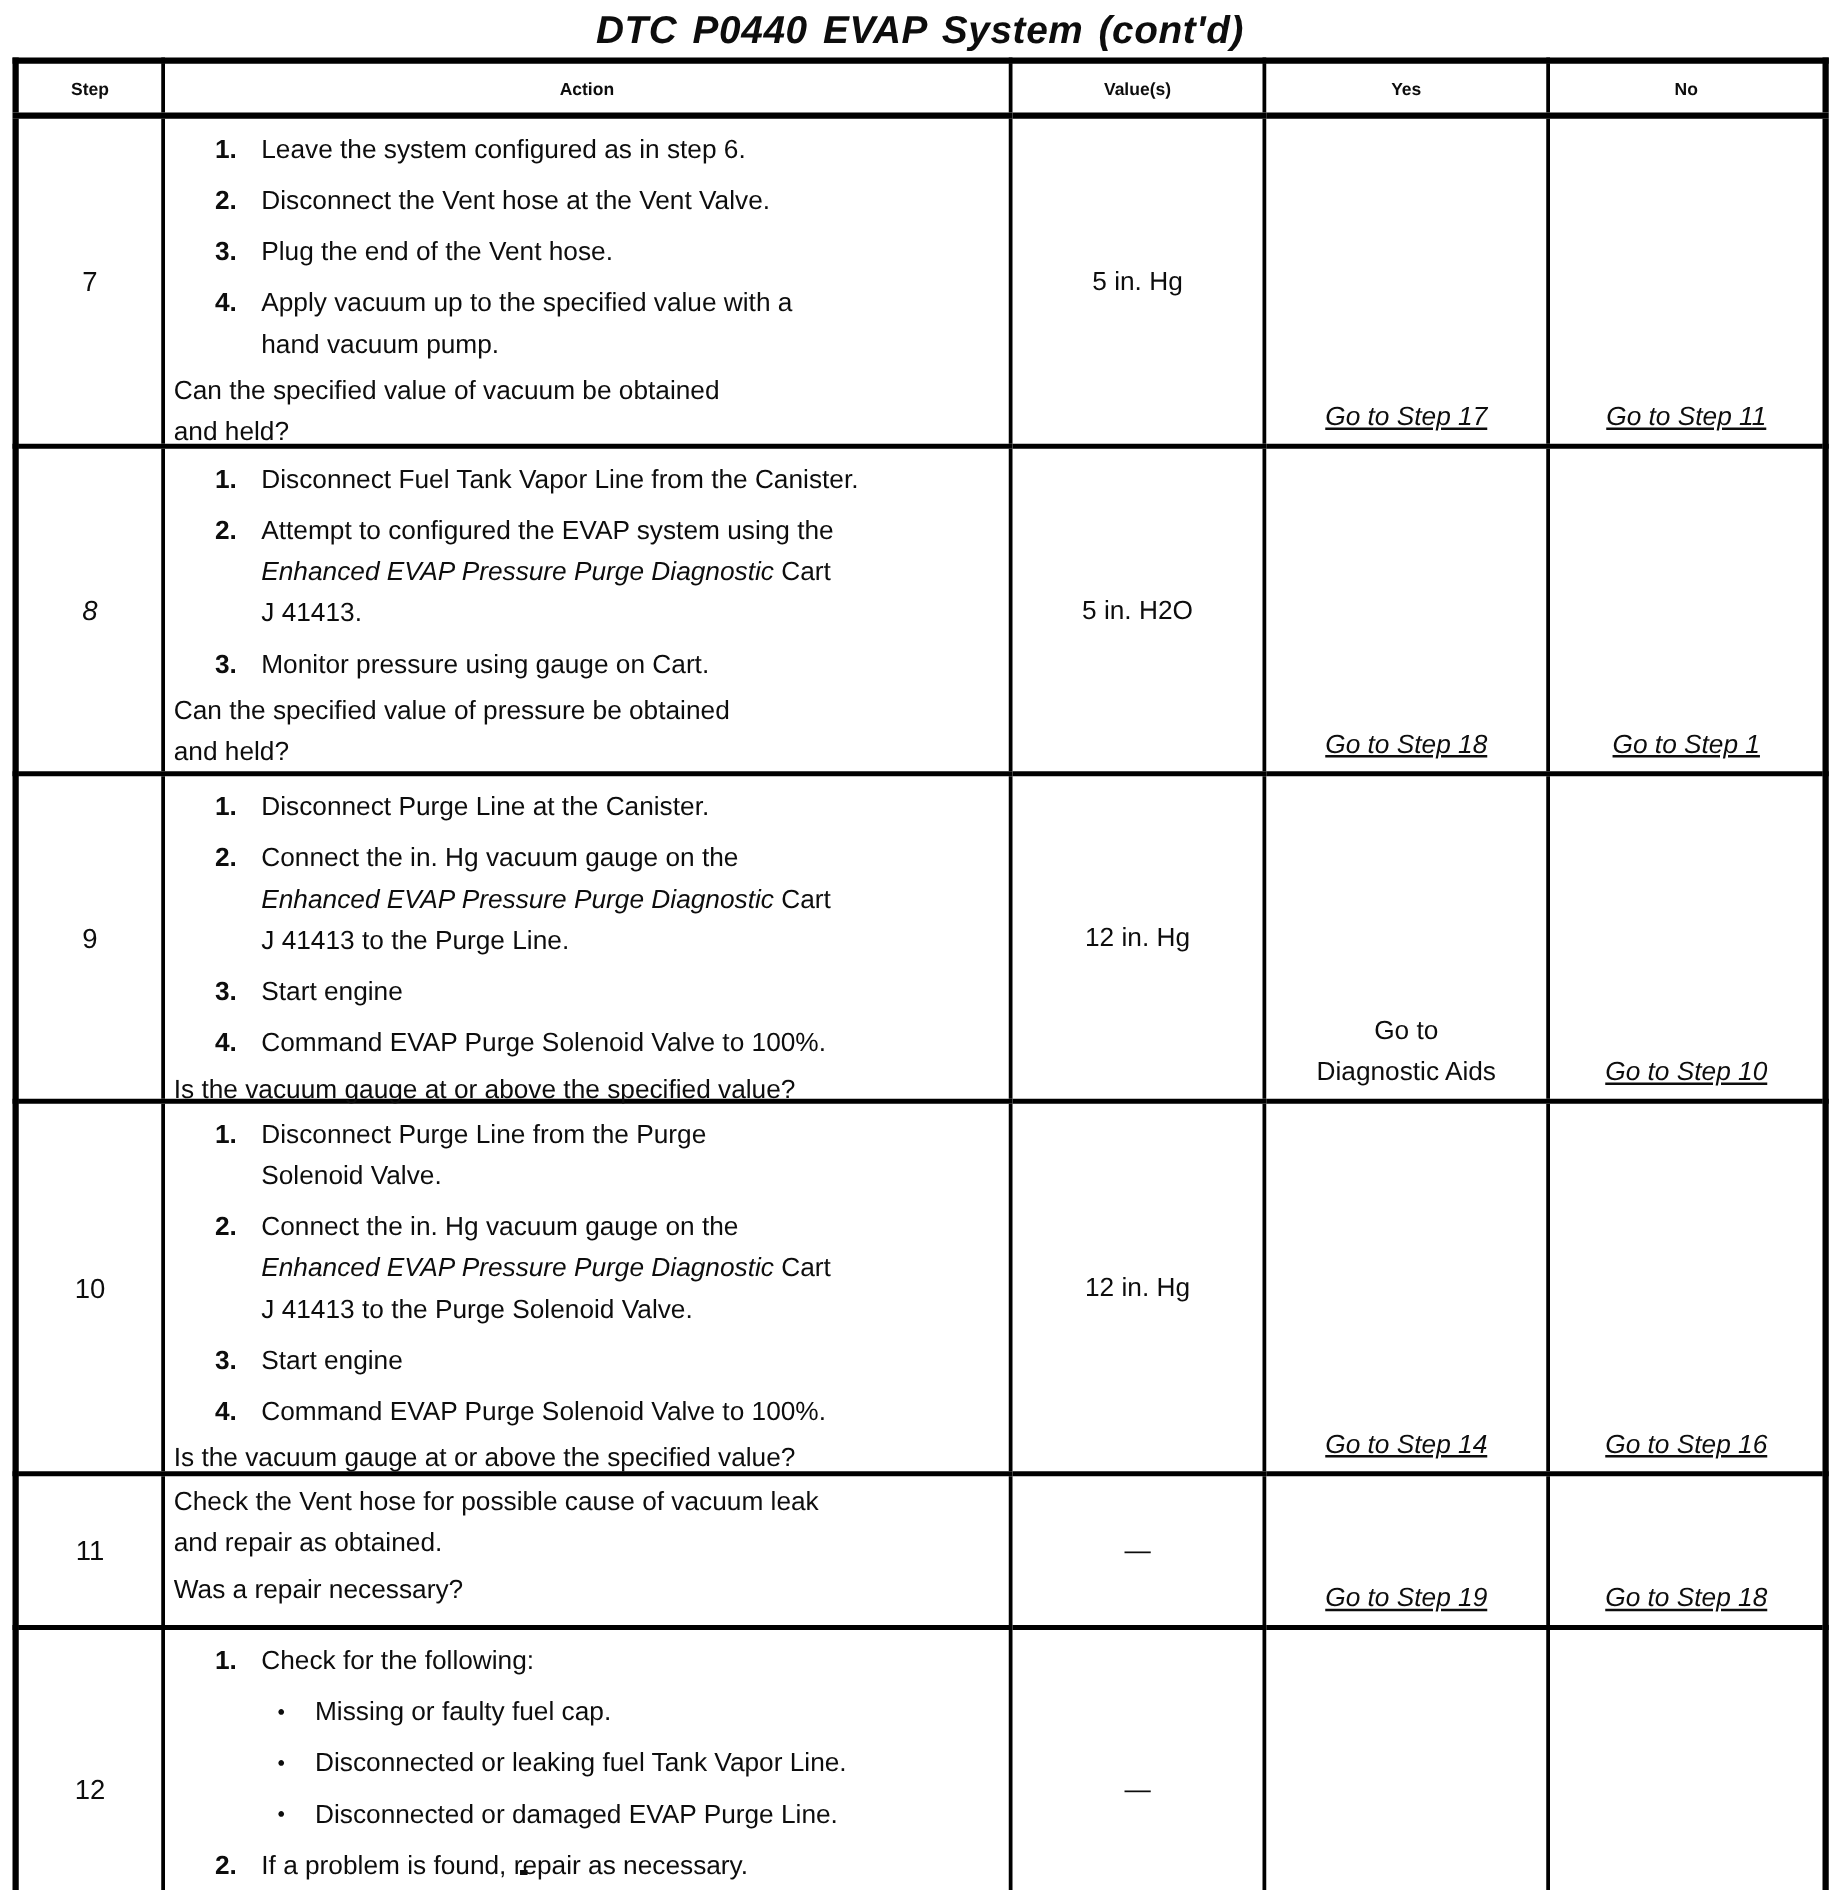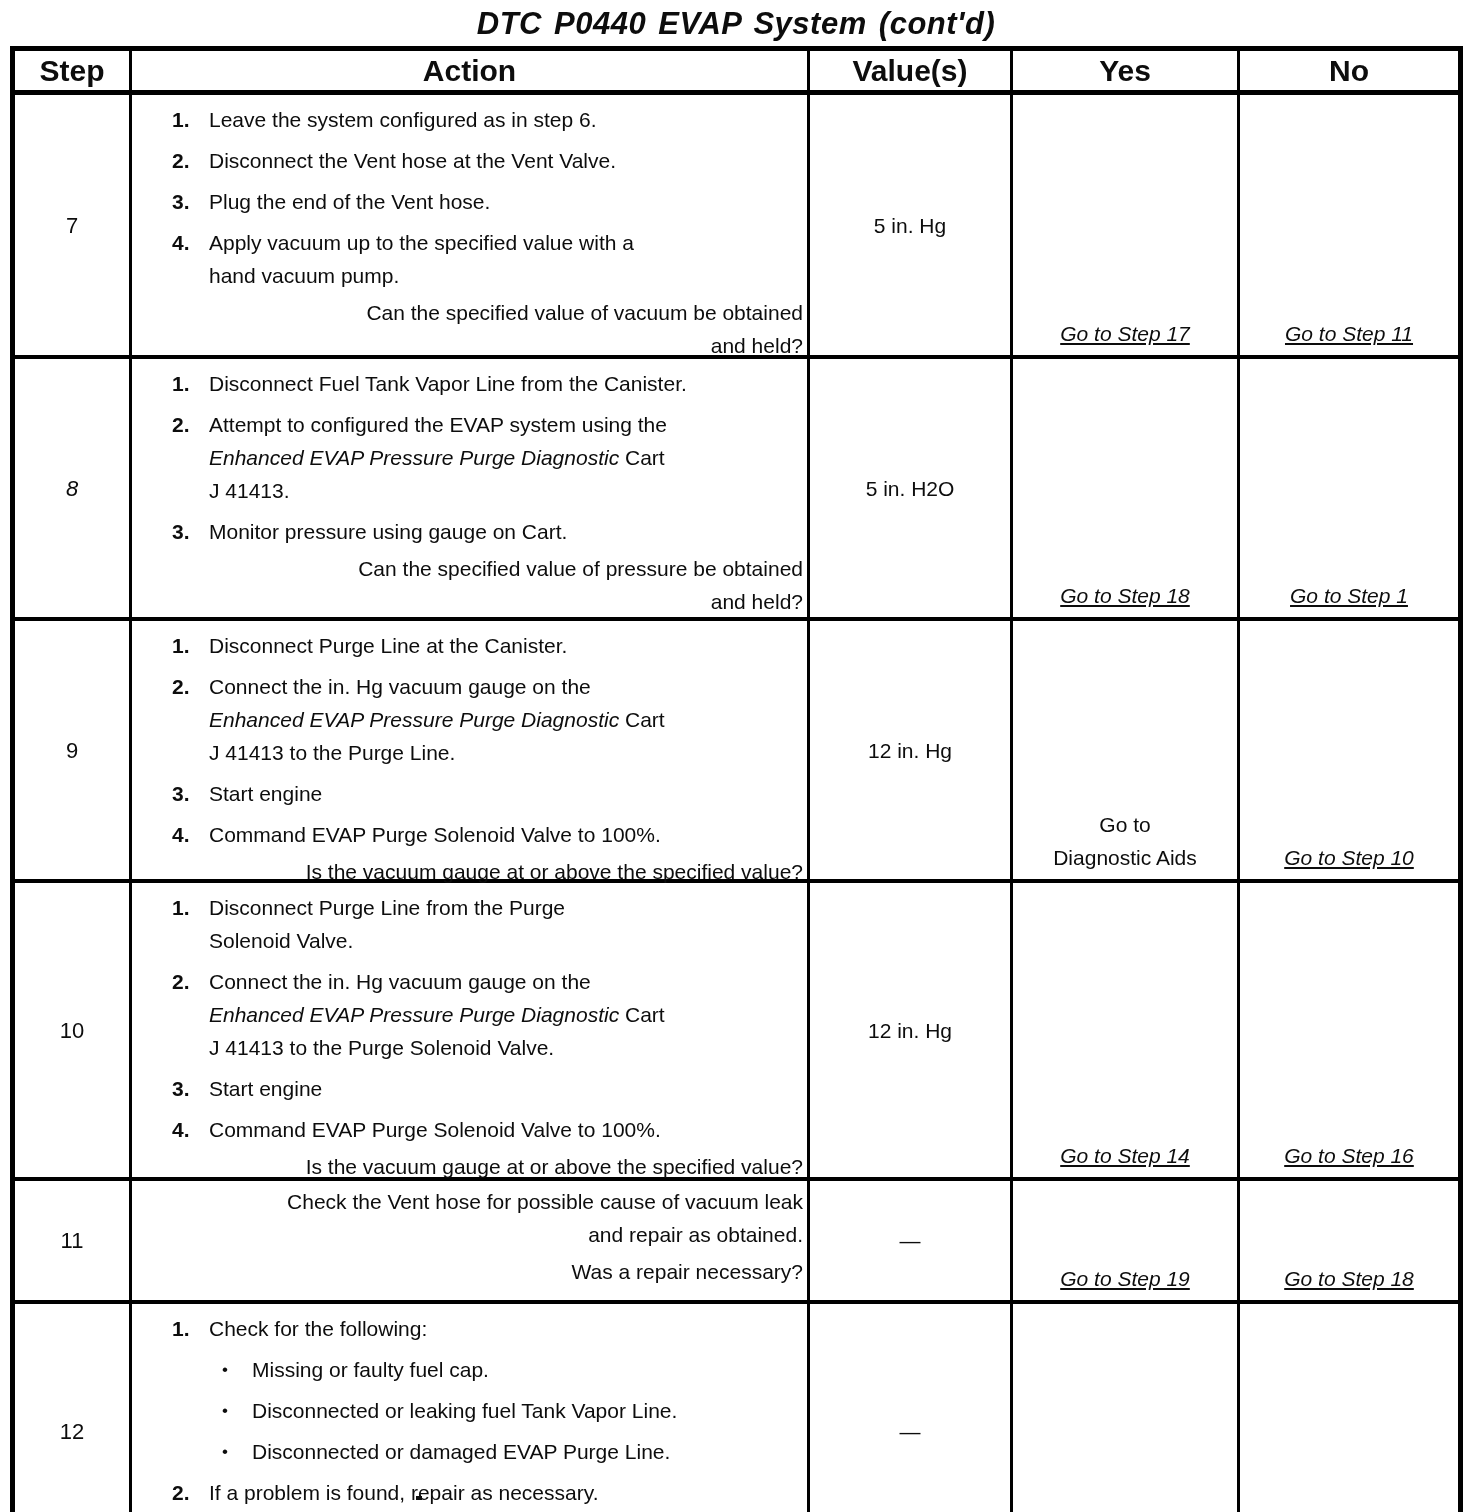--- a/index.html
+++ b/index.html
@@ -35,21 +35,21 @@
   col.c-yes   { width: 227px; }
   col.c-no    { width: 222px; }
 
   table.dtc { border: 5px solid #000; }
   table.dtc th, table.dtc td { border: 3px solid #000; }
   table.dtc thead th { border-bottom-width: 5px; }
   table.dtc tbody td { border-top-width: 4px; }
 
   thead th {
     height: 39px;
-    font-size: 30px;
+    font-size: 14px;
     font-weight: 700;
     text-align: center;
     vertical-align: middle;
     padding: 0;
   }
 
   td { padding: 0; font-size: 21px; line-height: 33px; }
 
   td.step-cell {
     text-align: center;
@@ -68,21 +68,21 @@
   .rr5 .cellfill { height: 240px; }
 
   .item { display: flex; margin: 4px 0 4px 0; }
   .item.num { padding-left: 36px; }
   .item.num .marker { flex: 0 0 37px; font-weight: 700; }
   .item.bullet { padding-left: 86px; }
   .item.bullet .marker { flex: 0 0 30px; font-size: 17px; }
   .itext { flex: 1; white-space: pre-line; }
   .itext i, .stem i { }
 
-  .stem { padding-left: 3px; white-space: pre-line; text-align: right; }
+  .stem { padding-left: 3px; white-space: pre-line; }
   .stem.last { margin-top: auto; }
 
   td.value-cell {
     text-align: center;
     vertical-align: middle;
     white-space: pre-line;
     margin-left: 41px;
   }
   td.yes-cell, td.no-cell {
     text-align: center;

